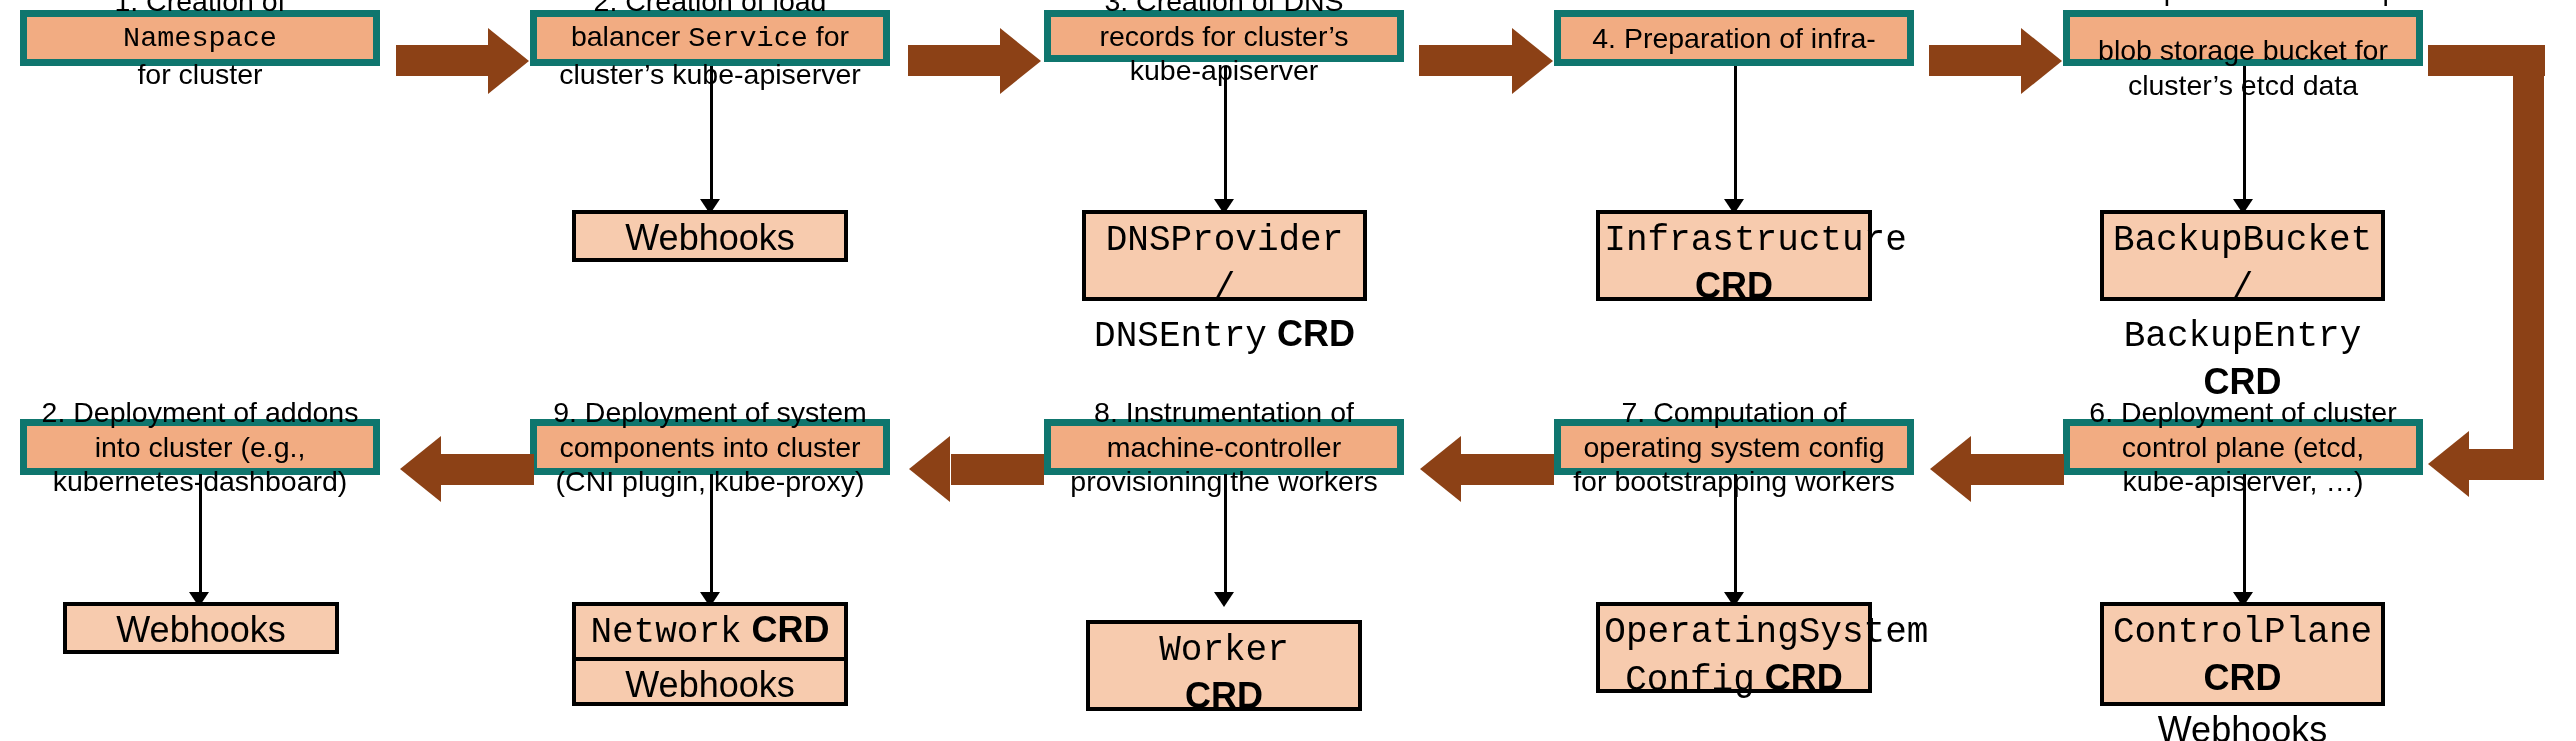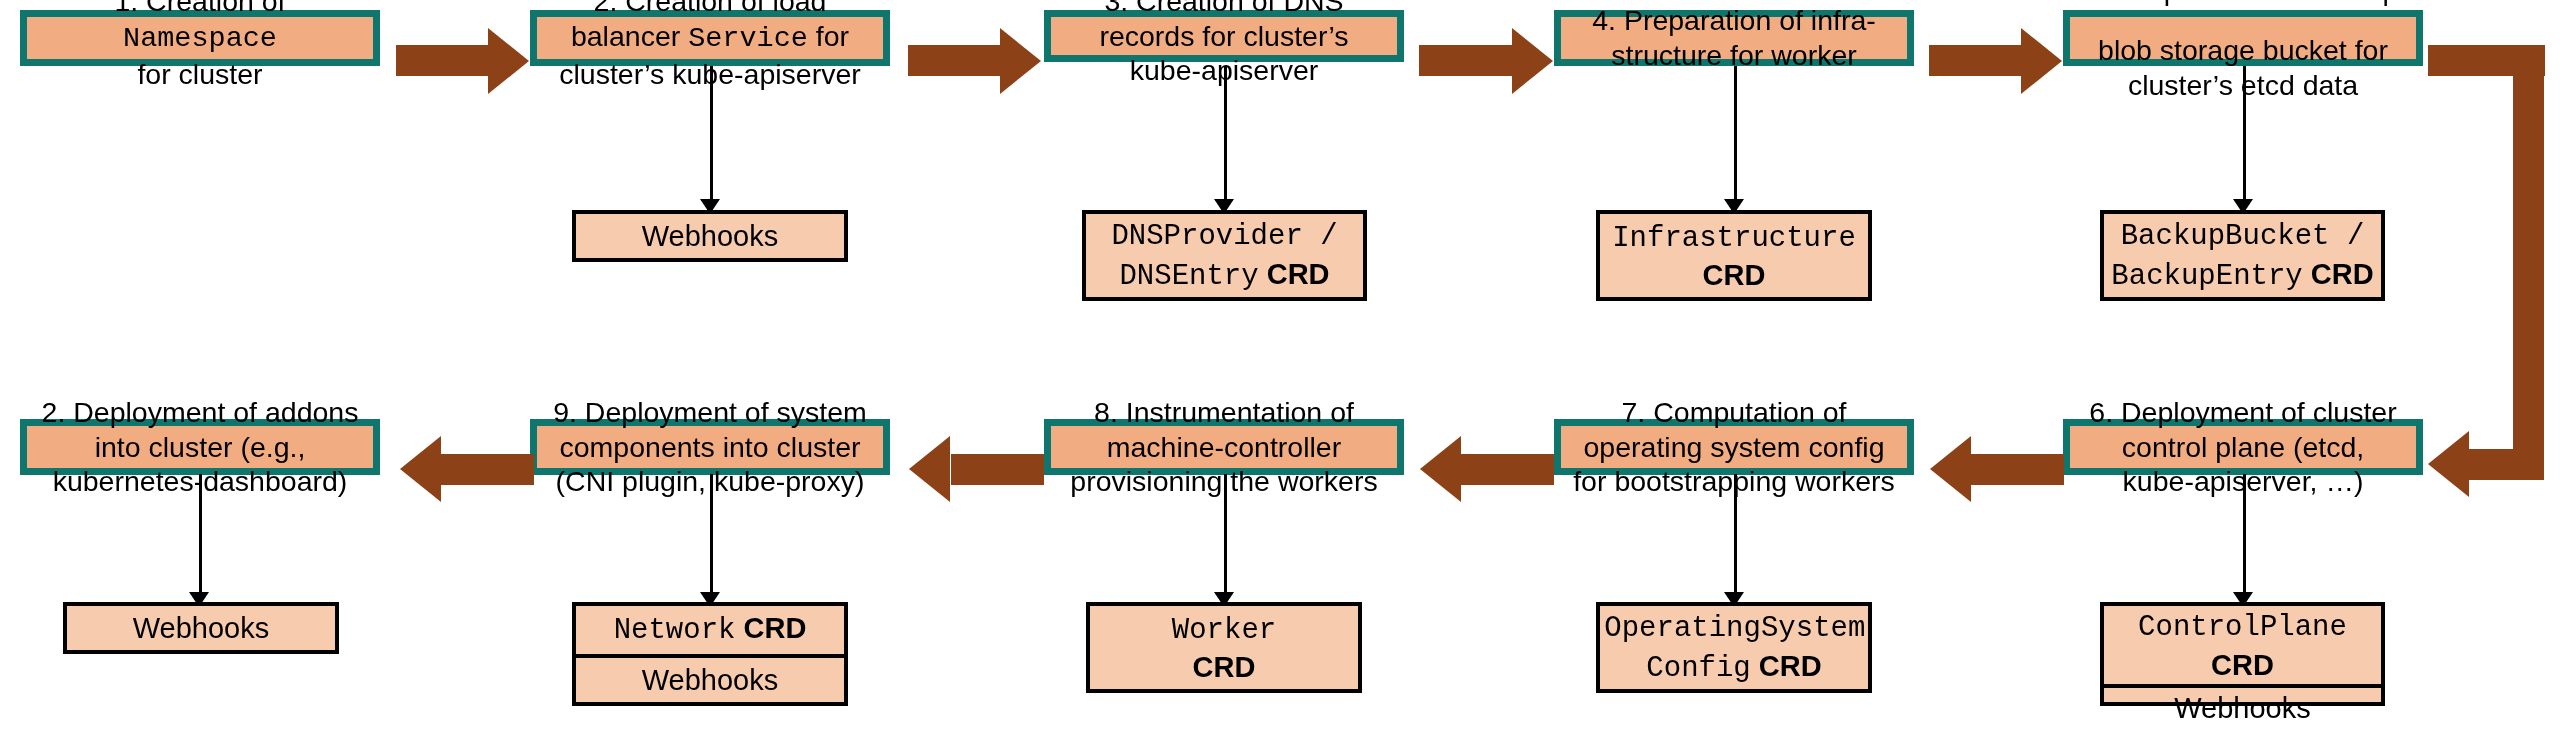--- a/index.html
+++ b/index.html
@@ -47,21 +47,21 @@
     display: flex;
     flex-direction: column;
     color: #000;
   }
   .sub-cell {
     flex: 1 1 auto;
     display: flex;
     align-items: center;
     justify-content: center;
     text-align: center;
-    font-size: 29px;
+    font-size: 36px;
     line-height: 1.25;
     padding: 1.4px 4.3px;
     box-sizing: border-box;
   }
   .sub-cell + .sub-cell { border-top: 4.3px solid #000000; }
 
   .mono { font-family: "Liberation Mono", "DejaVu Sans Mono", monospace; }
   .bold { font-weight: bold; }
 
   
@@ -135,21 +135,20 @@
           <span style="display: block;"><span>records for cluster’s</span></span>
           <span style="display: block;"><span>kube-apiserver</span></span>
         </span>
       </span>
   </div>
 
   <div class="step-box" style="left:1554px; top:10px; width:360px; height:56px;">
     <span class="txt">
         <span style="display: block; width: 100%;">
           <span style="display: block;"><span>4. Preparation of infra-</span></span>
-          <span style="display: block;"><span>structure for worker</span></span>
         </span>
       </span>
   </div>
 
   <div class="step-box" style="left:2063px; top:10px; width:360px; height:56px;">
     <span class="txt">
         <span style="display: block; width: 100%;">
           <span style="display: block;"><span>5. Preparation of backup</span></span>
           <span style="display: block; margin-top: 25px;"><span>blob storage bucket for</span></span>
           <span style="display: block;"><span>cluster’s etcd data</span></span>
@@ -283,21 +282,21 @@
           <span style="display: block;"><span class="mono">Network</span><span class="bold"> CRD</span></span>
         </span>
       </div>
     <div class="sub-cell">
         <span style="display: block; width: 100%;">
           <span style="display: block;"><span>Webhooks</span></span>
         </span>
       </div>
   </div>
 
-  <div class="sub-box" style="left:1086px; top:602px; width:276px; height:91px;">
+  <div class="sub-box" style="left:1086px; top:620px; width:276px; height:91px;">
     <div class="sub-cell">
         <span style="display: block; width: 100%;">
           <span style="display: block;"><span class="mono">Worker</span></span>
           <span style="display: block;"><span class="bold">CRD</span></span>
         </span>
       </div>
   </div>
 
   <div class="sub-box" style="left:1596px; top:602px; width:276px; height:91px;">
     <div class="sub-cell">

